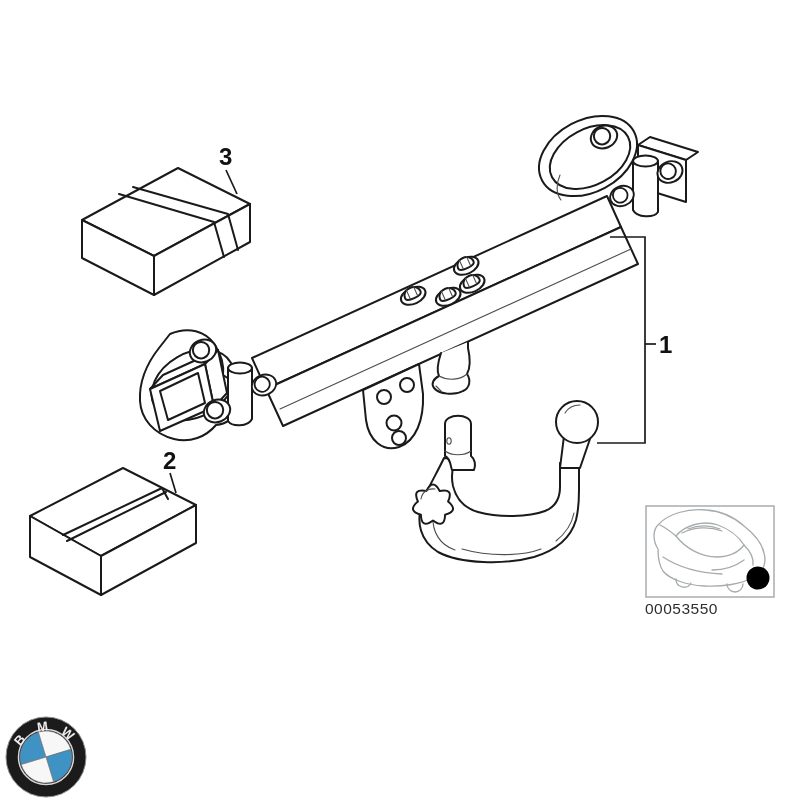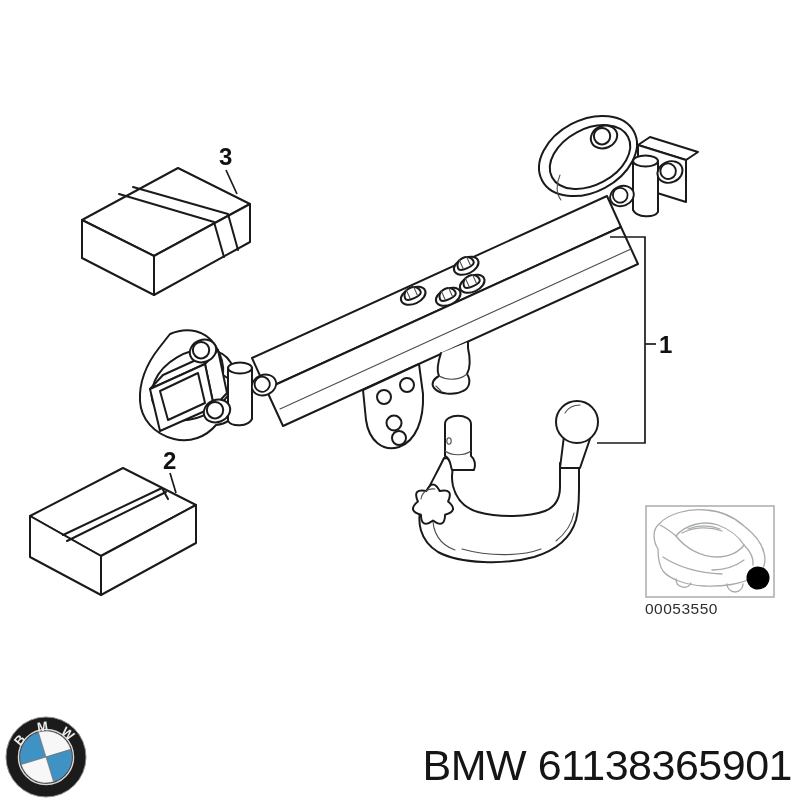--- a/index.html
+++ b/index.html
@@ -176,14 +176,13 @@
       <path d="M 44,86 L 18,86 A 26 26 0 0 1 44,60 Z" fill="#3f93c4" stroke="#777" stroke-width="0.6"></path>
       <path d="M 44,86 L 44,60 A 26 26 0 0 1 70,86 Z" fill="#f7f7f7" stroke="#777" stroke-width="0.6"></path>
       <path d="M 44,86 L 70,86 A 26 26 0 0 1 44,112 Z" fill="#3f93c4" stroke="#777" stroke-width="0.6"></path>
       <path d="M 44,86 L 44,112 A 26 26 0 0 1 18,86 Z" fill="#f7f7f7" stroke="#777" stroke-width="0.6"></path>
     </g>
     <text class="roundel-letter" x="21" y="72" text-anchor="middle" transform="rotate(-50 21 72)">B</text>
     <text class="roundel-letter" x="41" y="60" text-anchor="middle" transform="rotate(-8 41 60)">M</text>
     <text class="roundel-letter" x="63" y="66" text-anchor="middle" transform="rotate(40 63 66)">W</text>
   </svg>
 
-  <div class="part-number">BMW 61138365901</div>
 </div>
 
 </body></html>

